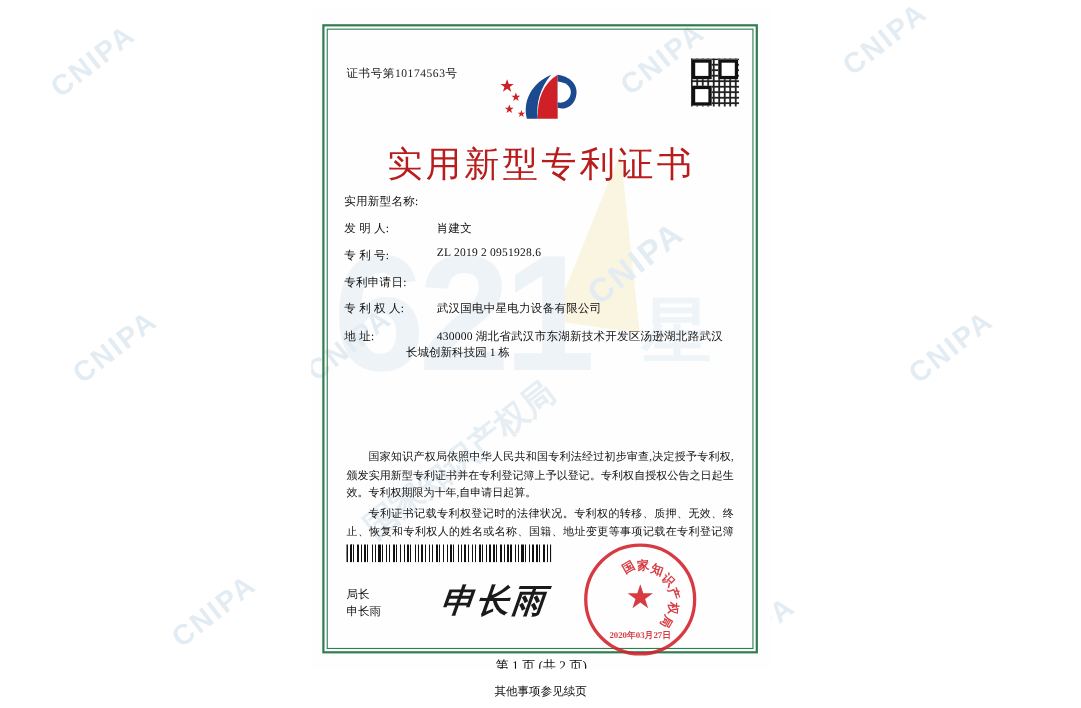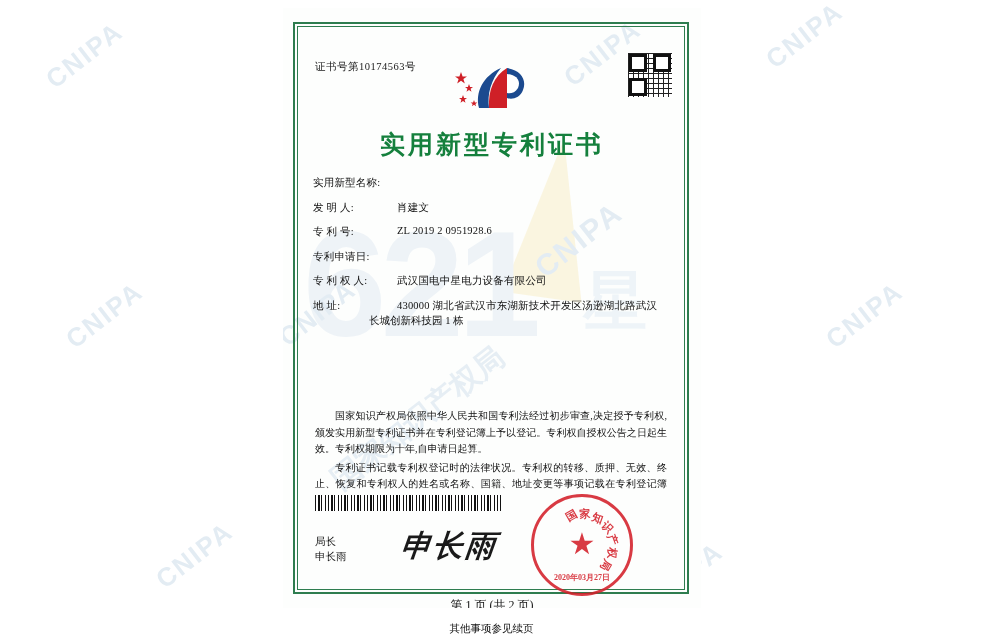--- a/index.html
+++ b/index.html
@@ -145,24 +145,24 @@
     height: 48px;
   }
 
   
   .title {
     position: absolute;
     top: 120px;
     left: 0;
     width: 418px;
     text-align: center;
-    font-size: 25px;
-    font-weight: bold;
+    font-size: 32px;
+    font-weight: normal;
     letter-spacing: 3px;
-    color: #15803d;
+    color: #b91c1c;
     font-family: "DejaVu Serif", serif;
   }
 
   
   .fields {
     position: absolute;
     left: 30px;
     top: 168px;
     width: 360px;
     font-size: 10.5px;

